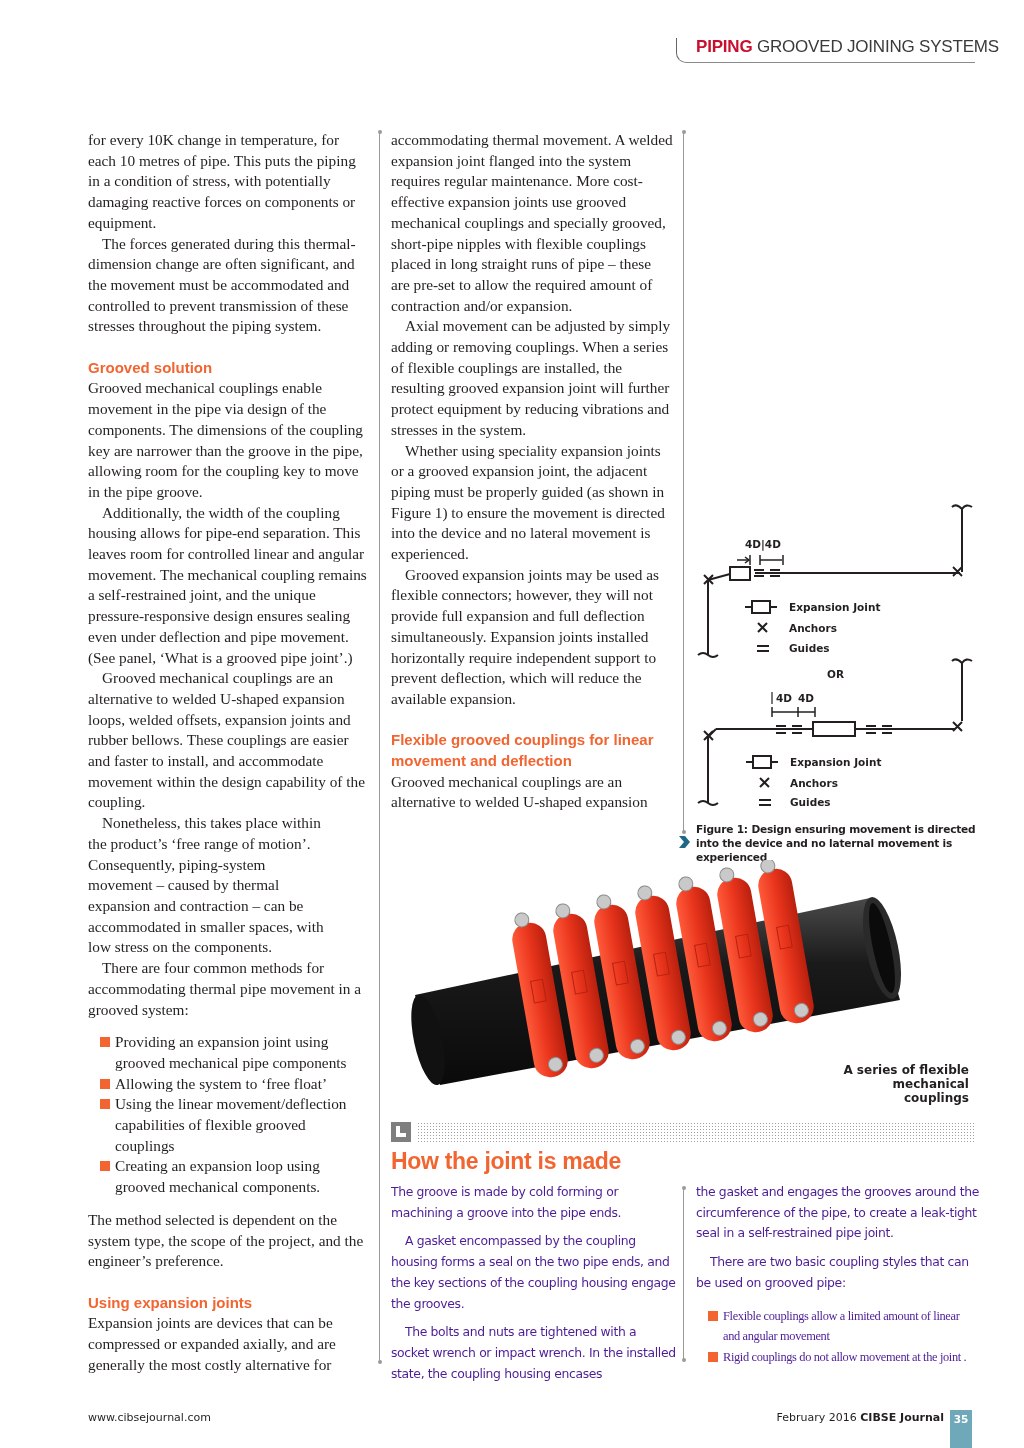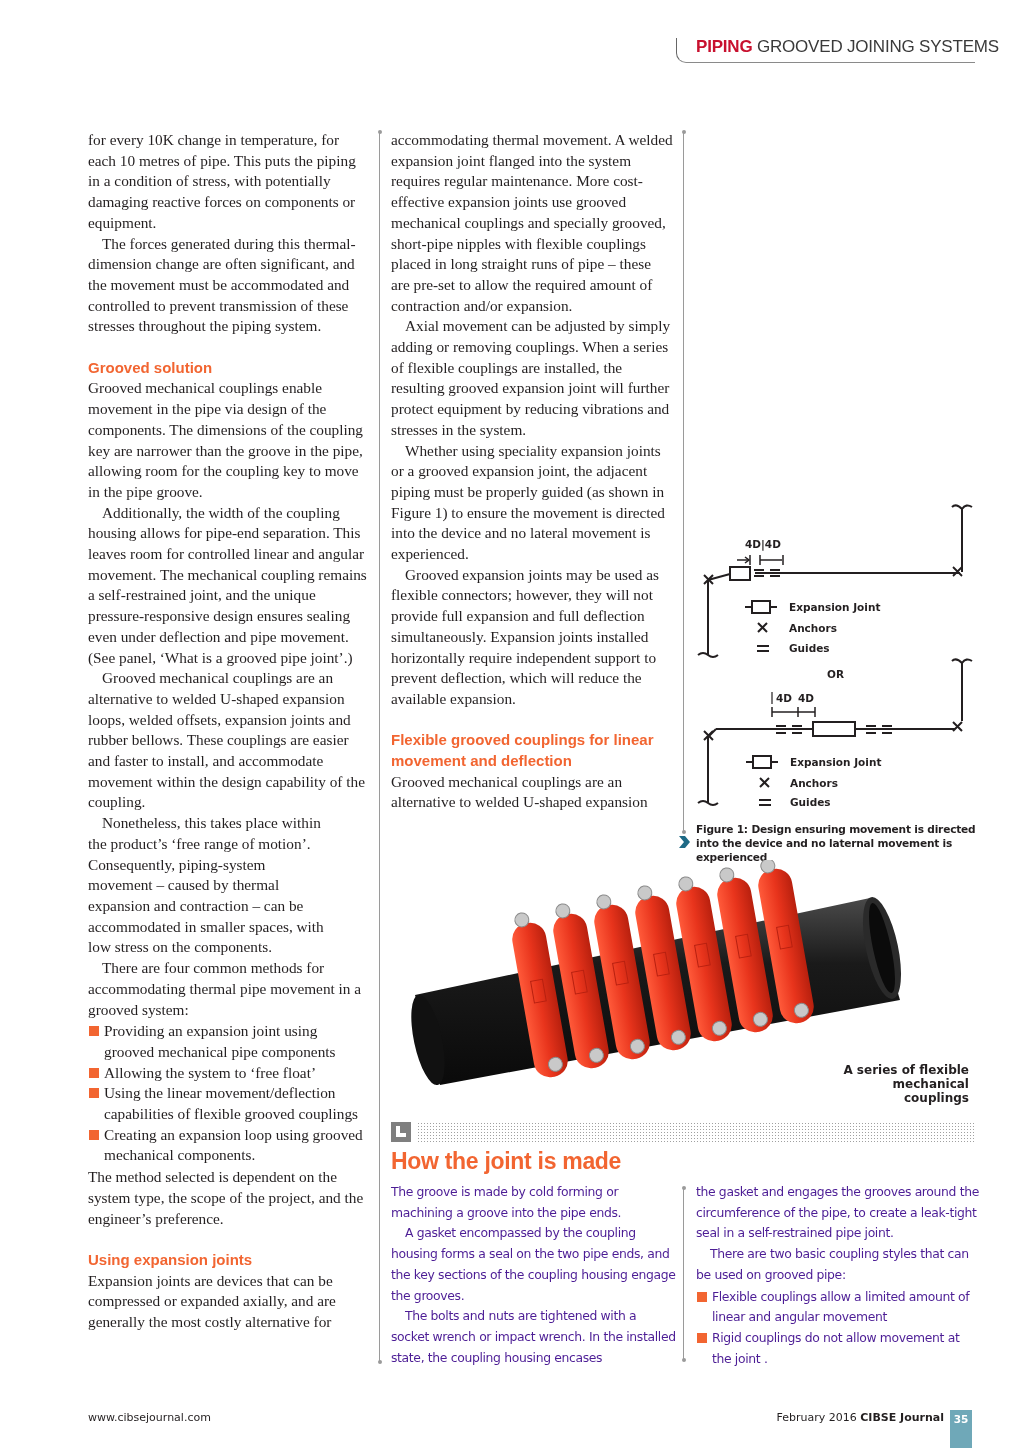--- a/index.html
+++ b/index.html
@@ -16,21 +16,21 @@
   #header .title span.rest { color: #3a3a3a; }
 
   
   .col { position: absolute; }
   #col1 { left: 88px; top: 130px; width: 282px; }
   #col2 { left: 391px; top: 130px; width: 282px; }
   .col p { margin: 0; }
   .col p.ind { text-indent: 14px; }
   .subhead { font-family: "Liberation Sans", "DejaVu Sans", sans-serif; font-weight: bold; color: #f26531; font-size: 15px; line-height: 20.7px; }
   .gap { height: 20.7px; }
-  ul.bul { list-style: none; margin: 1px; padding: 0; }
+  ul.bul { list-style: none; margin: 12px; padding: 0; font-family: Liberation Serif, serif; }
   ul.bul li { position: relative; padding-left: 15px; }
   ul.bul li .sq { position: absolute; left: 0; top: 5px; width: 10px; height: 10px; background: #f26531; }
 
   
   .vrule { position: absolute; width: 1px; background: #9a9a9a; }
   .vrule::before, .vrule::after { content: ""; position: absolute; left: -1.5px; width: 4px; height: 4px; border-radius: 50%; background: #9a9a9a; }
   .vrule::before { top: -2px; } .vrule::after { bottom: -2px; }
 
   
   #figure { position: absolute; left: 690px; top: 495px; width: 300px; height: 360px; }
@@ -44,21 +44,21 @@
   #photo-caption { position: absolute; right: 55px; top: 1063px; text-align: right; font-family: "DejaVu Sans", sans-serif; font-weight: bold; font-size: 12px; line-height: 14px; color: #231f20; }
 
   
   #panel-bar { position: absolute; left: 391px; top: 1122px; width: 585px; height: 22px; }
   #panel-icon { position: absolute; left: 0; top: 0; width: 20px; height: 20px; background: #7f7f7f; }
   #panel-dots { position: absolute; left: 26px; top: 0; width: 559px; height: 20px;
     background-image: radial-gradient(#a0a0a0 0.8px, transparent 0.9px); background-size: 3px 3px; }
   #panel-title { position: absolute; left: 391px; top: 1148px; font-family: "Liberation Sans", "DejaVu Sans", sans-serif; font-weight: bold; font-size: 23px; color: #f26531; letter-spacing: -0.3px; text-align: right; }
   .pcol { position: absolute; top: 1182px; width: 285px; font-family: "DejaVu Sans", sans-serif; font-size: 12.4px; line-height: 20.7px; letter-spacing: -0.35px; color: #4c1d95; }
   .pcol p { margin: 0; }
-  .pcol p.ind { text-indent: 14px; }
+  .pcol p.ind { text-indent: 14px; margin-top: 8px; }
   #pcol1 { left: 391px; }
   #pcol2 { left: 696px; }
   .pcol ul.bul li { padding-left: 15px; }
   .pcol ul.bul li .sq { top: 5px; }
 
   
   #footer-url { position: absolute; left: 88px; top: 1411px; font-family: "DejaVu Sans", sans-serif; font-weight: normal; font-size: 11px; color: #231f20; }
   #footer-pub { position: absolute; right: 80px; top: 1411px; font-family: "DejaVu Sans", sans-serif; font-size: 11px; color: #231f20; white-space: nowrap; }
   #footer-pub b { font-weight: bold; }
   #page-box { position: absolute; left: 950px; top: 1410px; width: 22px; height: 38px; background: #6fa8b8; color: #fff; font-family: "DejaVu Sans", sans-serif; font-weight: bold; font-size: 10.5px; text-align: center; padding-top: 3px; box-sizing: border-box; }

